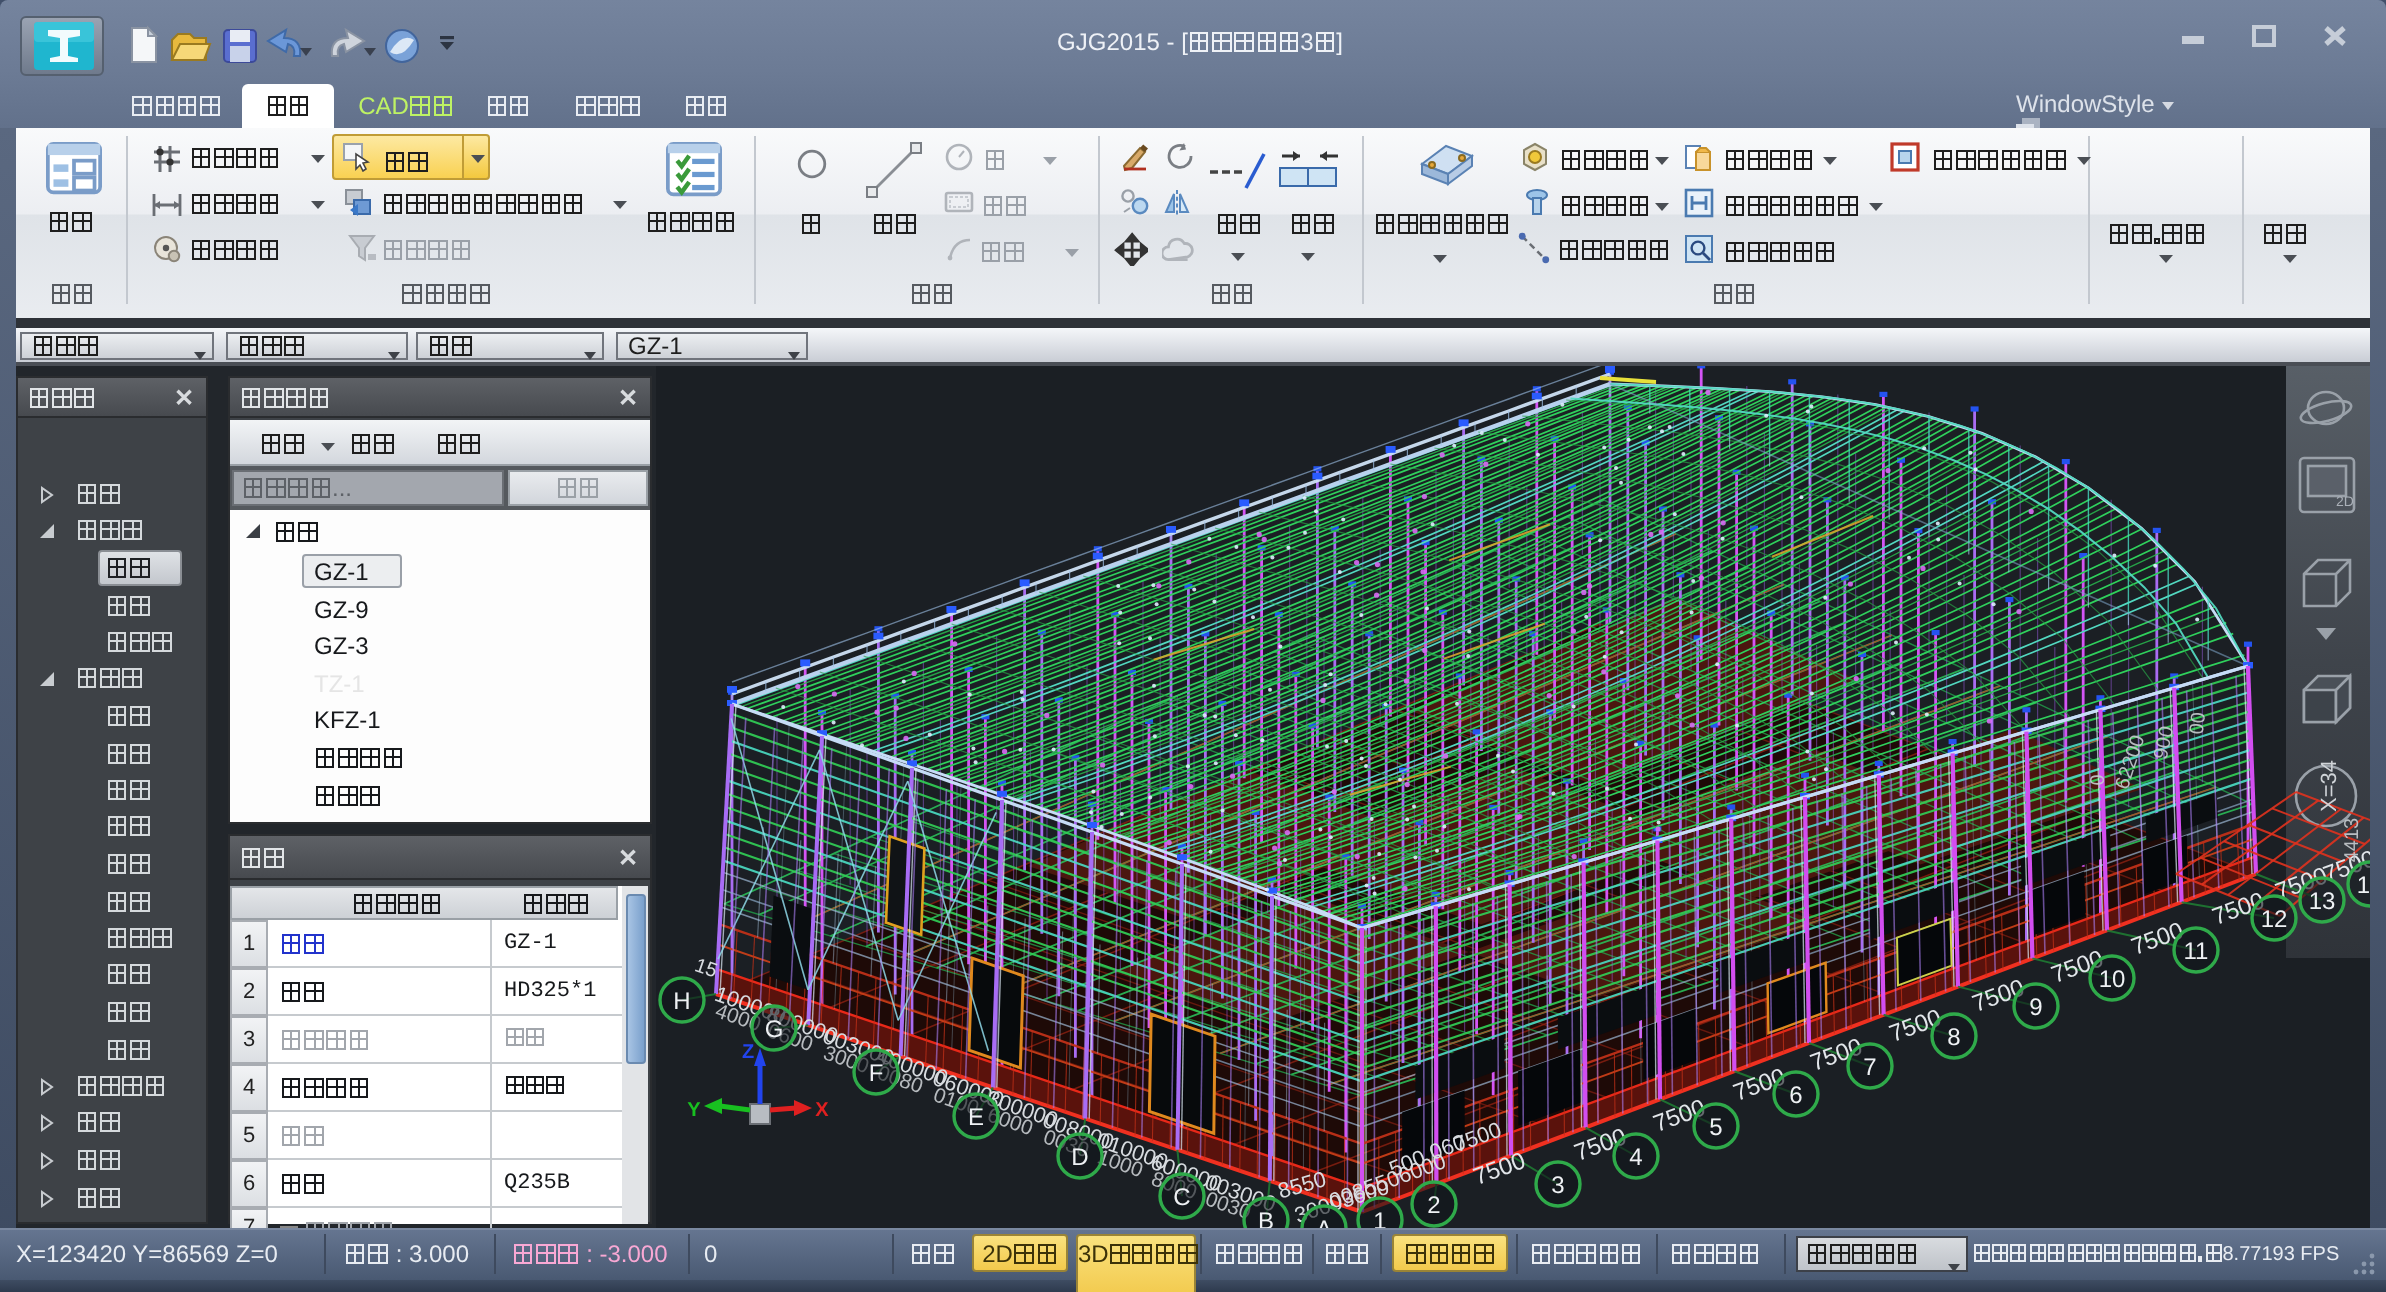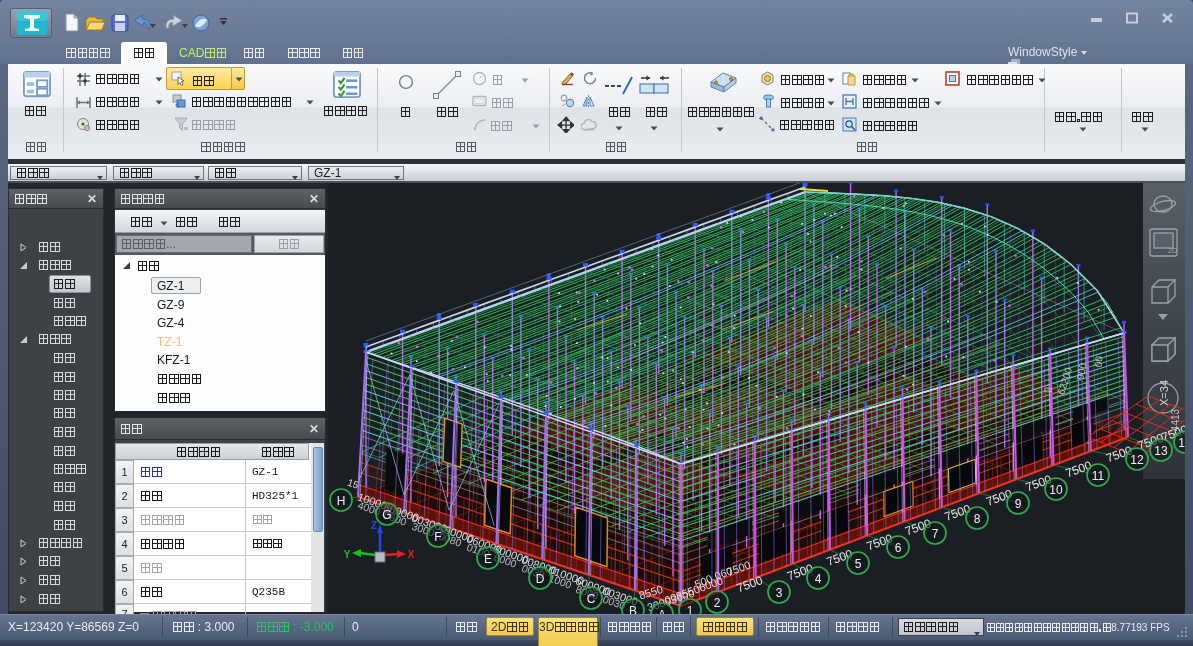--- a/index.html
+++ b/index.html
@@ -34,20 +34,21 @@
       <rect x="55" y="11" width="10" height="8" fill="#c8d2ea"></rect>
 <path d="M90 16 q1 -9 -8 -9 l1 -4 -9 5.5 9 5.5 1 -4 q4 1 3 6 z" fill="#6b97d8" stroke="#3f6aa8"></path>
 <path d="M106 16 q-1 -9 8 -9 l-1 -4 9 5.5 -9 5.5 -1 -4 q-4 1 -3 6 z" fill="#cfd4dc" stroke="#8a93a2"></path>
 <circle cx="141" cy="11" r="8" fill="#7aa2d8" stroke="#42659c"></circle>
       <path d="M135 14 q6 -10 12 -6 q-6 10 -12 6" fill="#dce8f6"></path>
 <path d="M160 9 h7 l-3.5 4 z" fill="#2c3442"></path>
       <rect x="160" y="6" width="7" height="1.6" fill="#2c3442"></rect>
 </svg>
 <span class="abs" style="left:150px;top:18px;color:#39404e"><i class="dn" style="border-top-color:#39404e"></i></span>
 <span class="abs" style="left:182px;top:18px;color:#39404e"><i class="dn" style="border-top-color:#39404e"></i></span>
+<div class="abs" style="left:420px;top:14px;width:360px;text-align:center;color:#eef1f6">GJG2015 - [<b class="c"></b><b class="c"></b><b class="c"></b><b class="c"></b><b class="c"></b>3<b class="c"></b>]</div>
 <svg class="abs" style="left:1085px;top:12px" width="95" height="14" viewBox="0 0 95 14">
 <rect x="6" y="6" width="11" height="4" fill="#c6cdd8"></rect>
 <rect x="42" y="1.5" width="10" height="9" fill="none" stroke="#c6cdd8" stroke-width="2"></rect>
 <path d="M78 2 l9 8 m0 -8 l-9 8" stroke="#c6cdd8" stroke-width="2.6"></path>
 </svg>
 <div class="abs" style="left:62px;top:42px;width:52px;height:22px;text-align:center;line-height:22px;color:#e9edf3"><b class="c"></b><b class="c"></b><b class="c"></b><b class="c"></b></div>
 <div class="abs" style="left:121px;top:42px;width:46px;height:22px;background:#fff;border-radius:3px 3px 0 0;text-align:center;line-height:22px;color:#1e1e1e"><b class="c"></b><b class="c"></b></div>
 <div class="abs" style="left:172px;top:42px;width:62px;height:22px;text-align:center;line-height:22px;color:#bef264">CAD<b class="c"></b><b class="c"></b></div>
 <div class="abs" style="left:238px;top:42px;width:32px;height:22px;text-align:center;line-height:22px;color:#e9edf3"><b class="c"></b><b class="c"></b></div>
 <div class="abs" style="left:283px;top:42px;width:42px;height:22px;text-align:center;line-height:22px;color:#e9edf3"><b class="c"></b><b class="c"></b><b class="c"></b></div>
@@ -1658,22 +1659,22 @@
 <div class="abs" style="left:116px;top:235px;width:136px;height:18px;background:#a3a7ae;border:1px solid #6a6e74;color:#5d6167;line-height:17px;padding-left:4px"><b class="c"></b><b class="c"></b><b class="c"></b><b class="c"></b>...</div>
 <div class="abs" style="left:254px;top:235px;width:70px;height:18px;background:linear-gradient(#e9ebee,#d2d6dc);border:1px solid #9aa0a6;color:#9aa0a6;text-align:center;line-height:17px"><b class="c"></b><b class="c"></b></div>
 <div class="abs" style="left:115px;top:255px;width:210px;height:156px;background:#fdfdfd"></div>
 <svg class="abs" style="left:122px;top:262px" width="9" height="8" viewBox="0 0 9 8">
       <path d="M8 0 v7 h-7 z" fill="#3a3e44"></path>
     </svg>
 <div class="abs" style="left:137px;top:259px;color:#17191c"><b class="c"></b><b class="c"></b></div>
 <div class="abs" style="left:151px;top:277px;width:50px;height:17px;background:#eceef0;border:1px solid #9aa0a8;border-radius:2px"></div>
 <div class="abs" style="left:157px;top:279px;color:#17191c">GZ-1</div>
 <div class="abs" style="left:157px;top:298px;color:#17191c">GZ-9</div>
-<div class="abs" style="left:157px;top:316px;color:#17191c">GZ-4</div>
-<div class="abs" style="left:157px;top:335px;color:#fdba74">TZ-1</div>
+<div class="abs" style="left:157px;top:316px;color:#17191c">GZ-3</div>
+<div class="abs" style="left:157px;top:335px;color:#e5e5e5">TZ-1</div>
 <div class="abs" style="left:157px;top:353px;color:#17191c">KFZ-1</div>
 <div class="abs" style="left:157px;top:372px;color:#17191c"><b class="c"></b><b class="c"></b><b class="c"></b><b class="c"></b></div>
 <div class="abs" style="left:157px;top:391px;color:#17191c"><b class="c"></b><b class="c"></b><b class="c"></b></div>
 <div class="abs" style="left:114px;top:417px;width:212px;height:195px;background:#3e4247;border:1px solid #2a2c2f"></div>
 <div class="abs" style="left:114px;top:417px;width:212px;height:23px;background:linear-gradient(#5e6166,#474a4f);border:1px solid #2a2c2f;color:#e2e5e8;line-height:22px;padding-left:5px"><b class="c"></b><b class="c"></b><span style="position:absolute;right:6px;top:0;color:#d8dbde;font-weight:bold">✕</span></div>
 <div class="abs" style="left:115px;top:443px;width:209px;height:169px;background:#fff"></div>
 <div class="abs" style="left:115px;top:443px;width:194px;height:17px;background:linear-gradient(#e4e6e9,#cdd1d6);border:1px solid #9aa0a6;color:#17191c">
       <span style="position:absolute;left:60px;top:1px"><b class="c"></b><b class="c"></b><b class="c"></b><b class="c"></b></span>
       <span style="position:absolute;left:145px;top:1px"><b class="c"></b><b class="c"></b><b class="c"></b></span>
     </div>
@@ -1719,21 +1720,21 @@
 <div class="abs" style="left:344px;top:617px;width:1px;height:20px;background:#3e4a5e"></div>
 <div class="abs" style="left:446px;top:617px;width:1px;height:20px;background:#3e4a5e"></div>
 <div class="abs" style="left:600px;top:617px;width:1px;height:20px;background:#3e4a5e"></div>
 <div class="abs" style="left:656px;top:617px;width:1px;height:20px;background:#3e4a5e"></div>
 <div class="abs" style="left:690px;top:617px;width:1px;height:20px;background:#3e4a5e"></div>
 <div class="abs" style="left:758px;top:617px;width:1px;height:20px;background:#3e4a5e"></div>
 <div class="abs" style="left:828px;top:617px;width:1px;height:20px;background:#3e4a5e"></div>
 <div class="abs" style="left:892px;top:617px;width:1px;height:20px;background:#3e4a5e"></div>
 <div class="abs" style="left:8px;top:620px;color:#e8ecf2;white-space:nowrap">X=123420 Y=86569 Z=0</div>
 <div class="abs" style="left:172px;top:620px;color:#e8ecf2;white-space:nowrap"><b class="c"></b><b class="c"></b> : 3.000</div>
-<div class="abs" style="left:256px;top:620px;color:#22c55e;white-space:nowrap"><b class="c"></b><b class="c"></b><b class="c"></b> : -3.000</div>
+<div class="abs" style="left:256px;top:620px;color:#f9a8d4;white-space:nowrap"><b class="c"></b><b class="c"></b><b class="c"></b> : -3.000</div>
 <div class="abs" style="left:352px;top:620px;color:#e8ecf2;white-space:nowrap">0</div>
 <div class="abs" style="left:455px;top:620px;color:#e8ecf2;white-space:nowrap"><b class="c"></b><b class="c"></b></div>
 <div class="abs" style="left:486px;top:617px;width:48px;height:19px;background:linear-gradient(#fae27e,#f2c94c);border:1px solid #9a8436;border-radius:2px;color:#3c3208;text-align:center;line-height:18px;white-space:nowrap">2D<b class="c"></b><b class="c"></b></div>
 <div class="abs" style="left:538px;top:617px;width:60px;height:33px;background:linear-gradient(#fae27e,#f2c94c);border:1px solid #9a8436;border-radius:2px;color:#3c3208;text-align:center;line-height:18px;white-space:nowrap">3D<b class="c"></b><b class="c"></b><b class="c"></b><b class="c"></b></div>
 <div class="abs" style="left:607px;top:620px;color:#e8ecf2;white-space:nowrap"><b class="c"></b><b class="c"></b><b class="c"></b><b class="c"></b></div>
 <div class="abs" style="left:662px;top:620px;color:#e8ecf2;white-space:nowrap"><b class="c"></b><b class="c"></b></div>
 <div class="abs" style="left:696px;top:617px;width:58px;height:19px;background:linear-gradient(#fae27e,#f2c94c);border:1px solid #9a8436;border-radius:2px;color:#3c3208;text-align:center;line-height:18px;white-space:nowrap"><b class="c"></b><b class="c"></b><b class="c"></b><b class="c"></b></div>
 <div class="abs" style="left:765px;top:620px;color:#e8ecf2;white-space:nowrap"><b class="c"></b><b class="c"></b><b class="c"></b><b class="c"></b><b class="c"></b></div>
 <div class="abs" style="left:835px;top:620px;color:#e8ecf2;white-space:nowrap"><b class="c"></b><b class="c"></b><b class="c"></b><b class="c"></b></div>
 <div class="abs" style="left:898px;top:618px;width:86px;height:18px;background:linear-gradient(#d8dbdf,#bfc3c9);border:1px solid #3c4048;color:#1e1e1e;line-height:17px;padding-left:4px"><b class="c"></b><b class="c"></b><b class="c"></b><b class="c"></b><b class="c"></b><span style="position:absolute;right:3px;top:6px"><i class="dn" style="border-top-color:#3e4248"></i></span></div>

